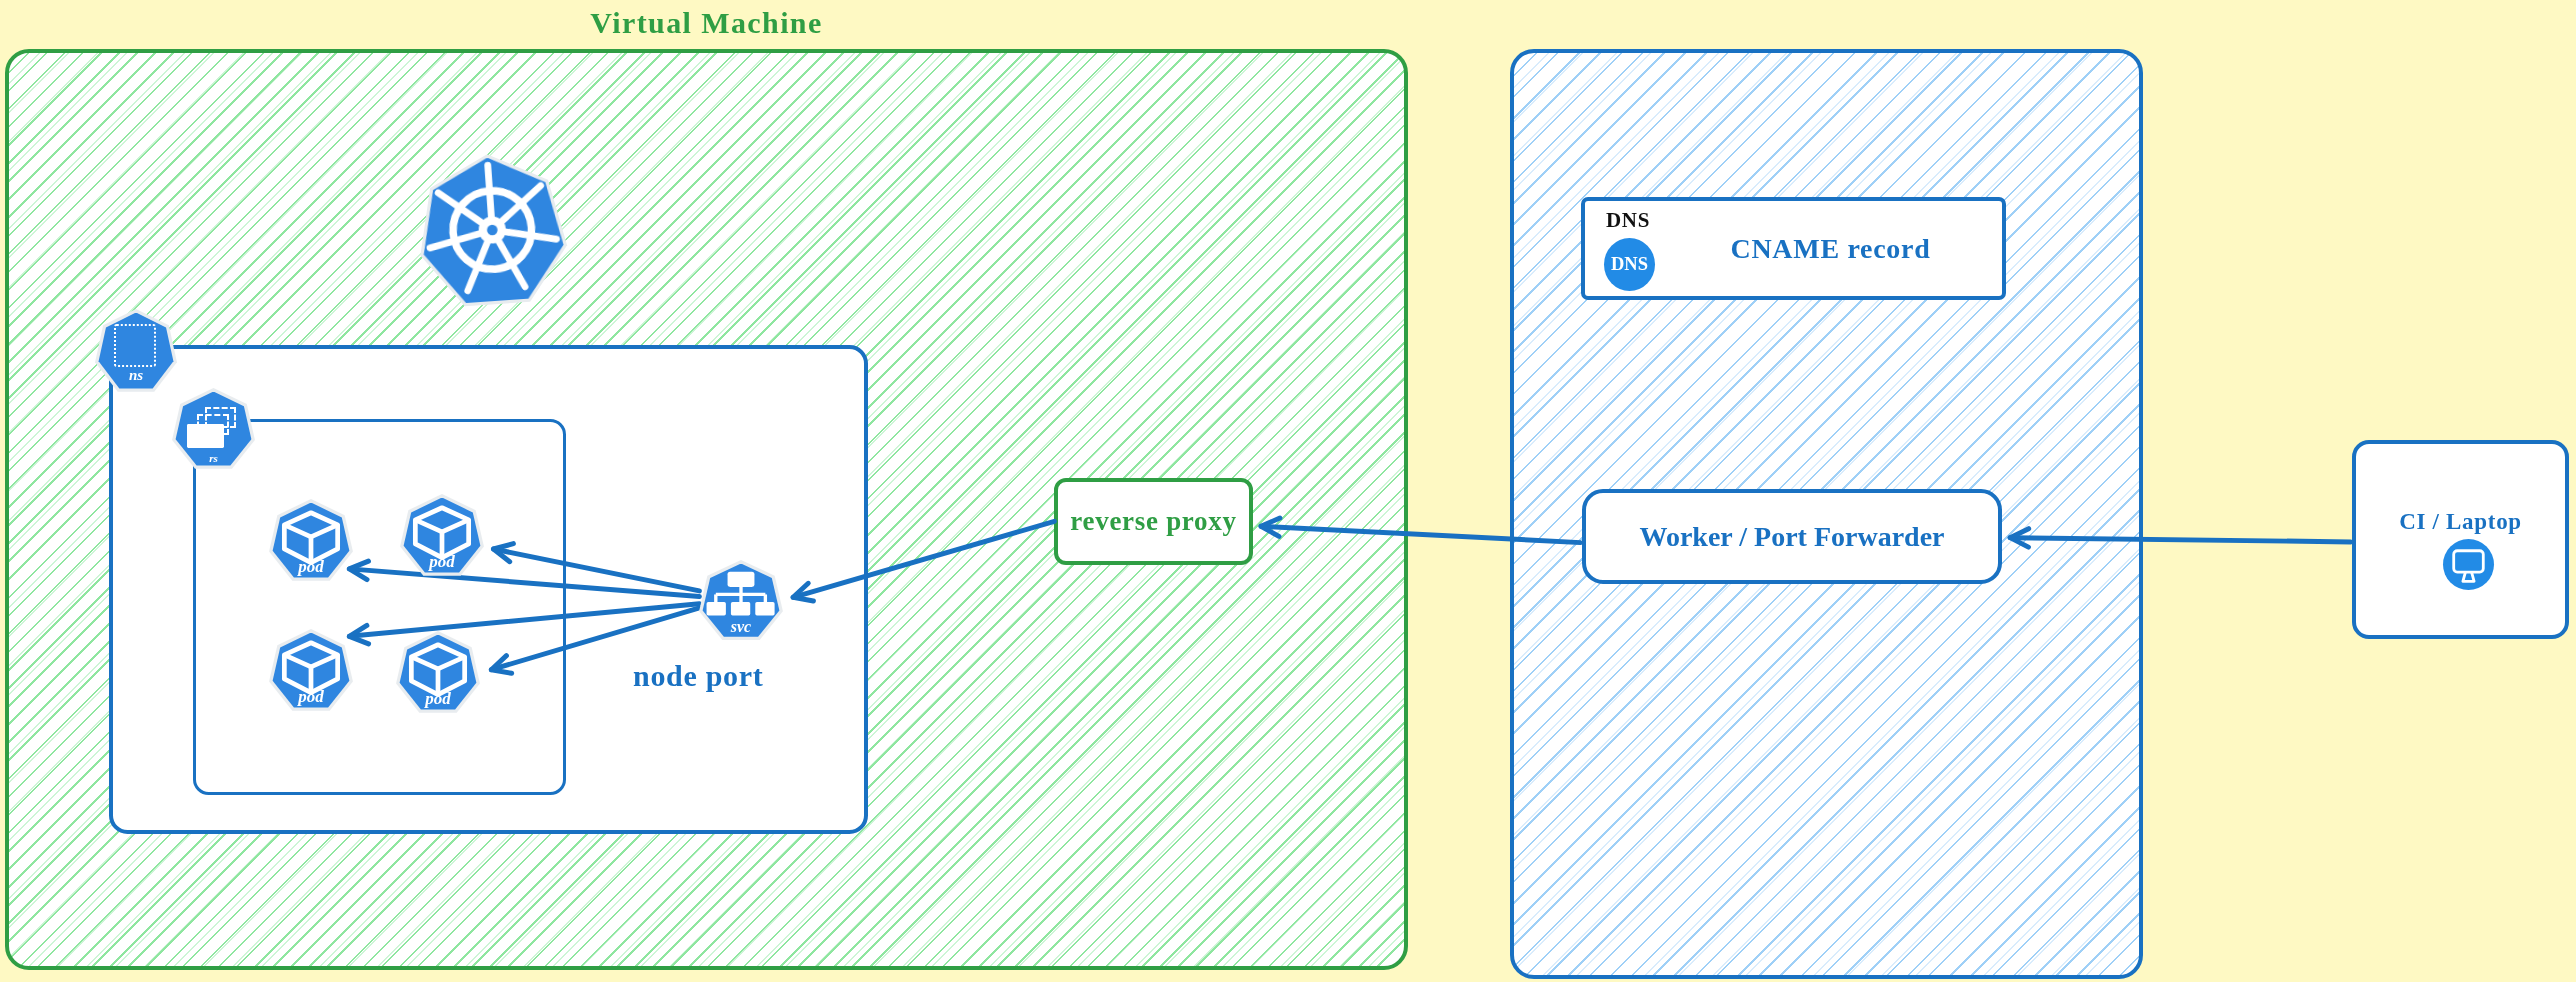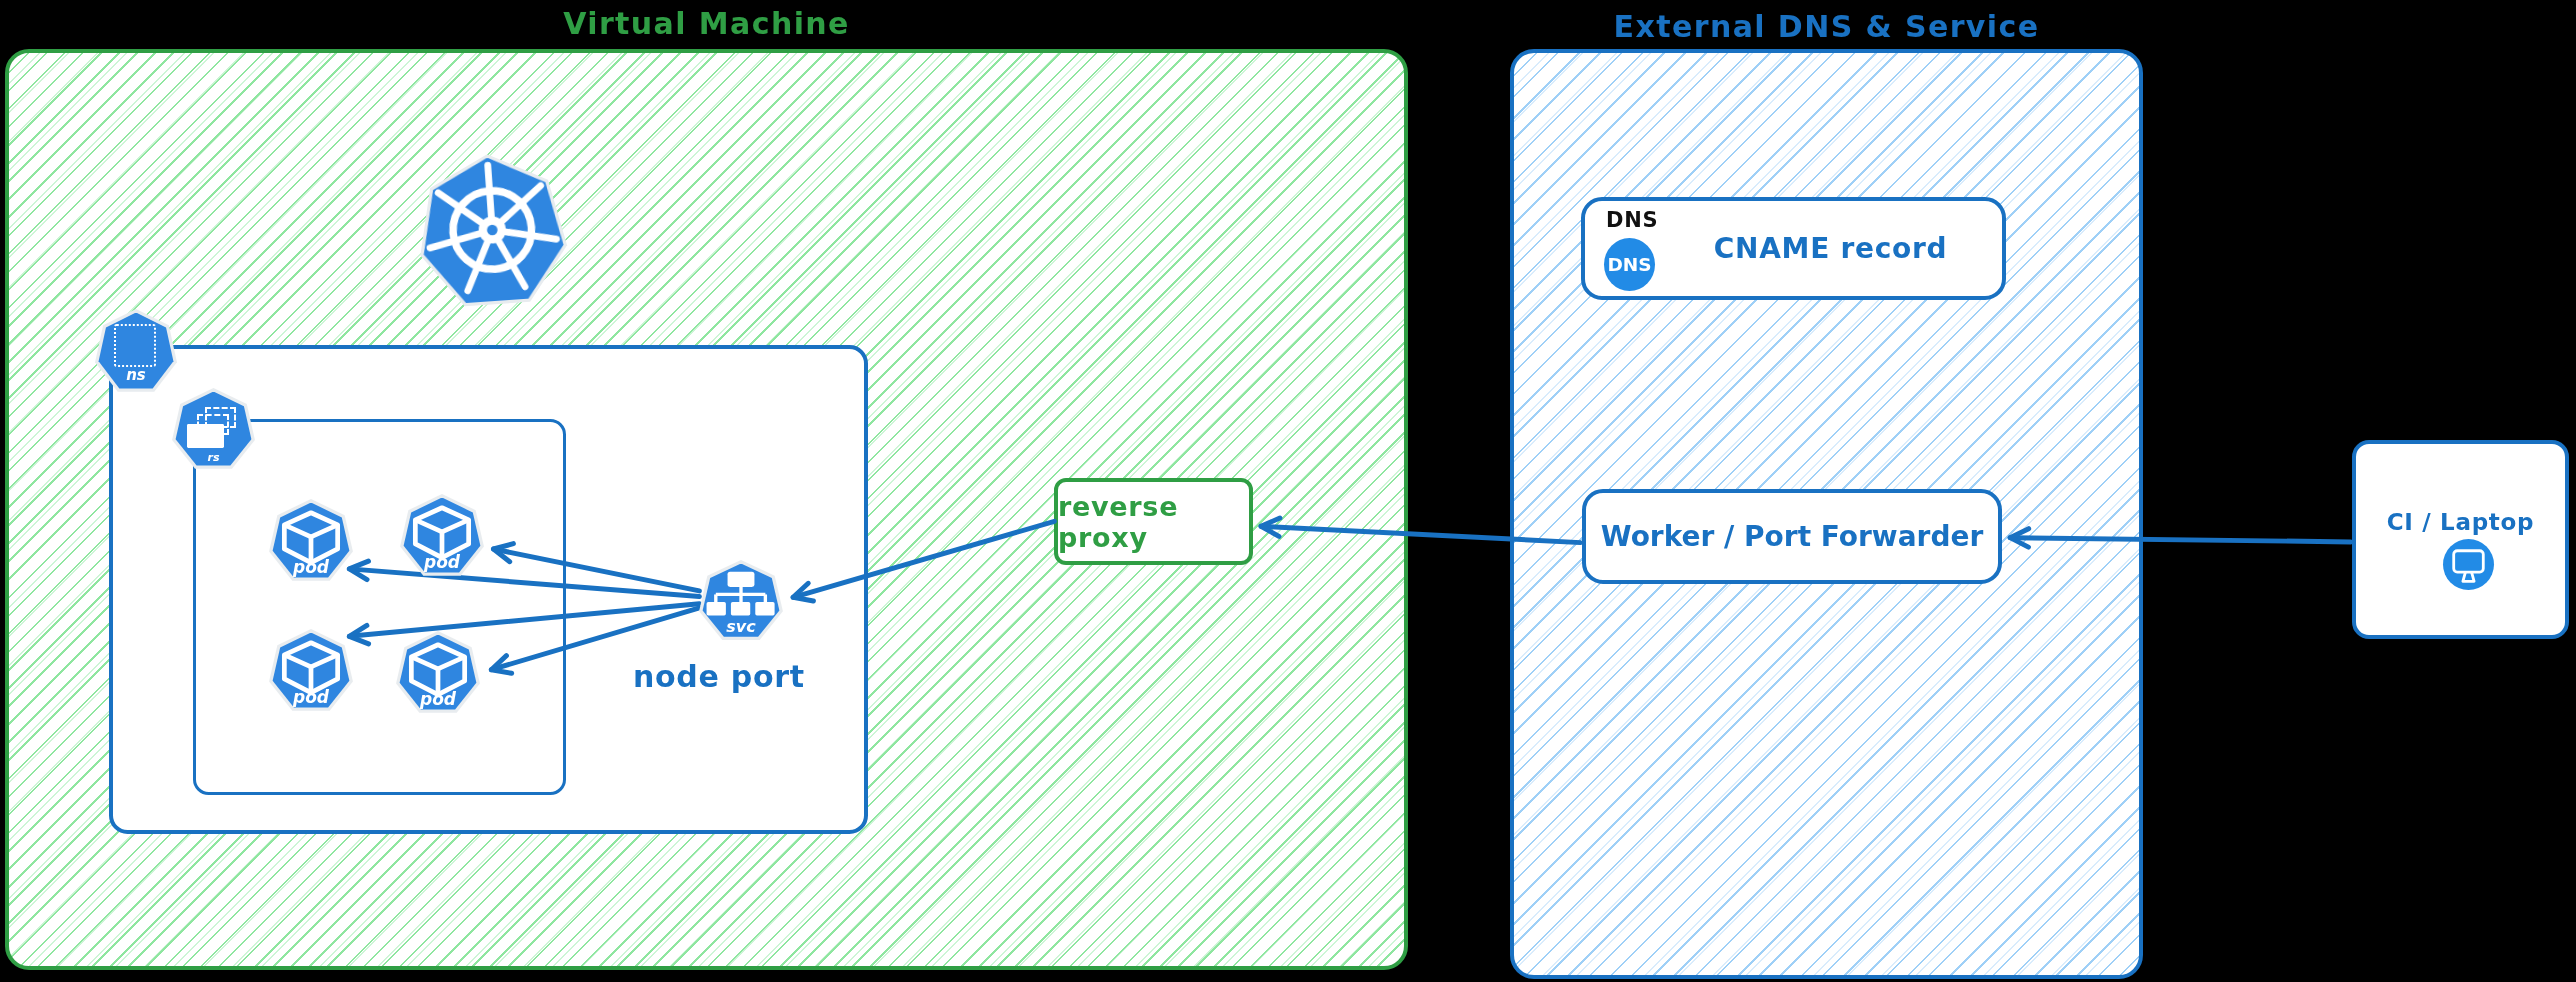--- a/index.html
+++ b/index.html
@@ -4,21 +4,21 @@
 <style>
   :root{
     --green:#2f9e44; --green_hatch:#8fe6a0;
     --blue:#1971c2; --blue_hatch:#9fd0f7;
     --icon_blue:#2f86e0; --dns_blue:#228be6; --ink:#111111;
   }
   *{box-sizing:border-box;}
   html,body{margin:0;padding:0;background:#fff;}
   body{width:2576px;height:983px;overflow:hidden;
        font-family:"DejaVu Sans", sans-serif;}
-  #canvas{position:relative;width:2576px;height:983px;background:#000000;}
+  #canvas{position:relative;width:2576px;height:983px;background:#fef9c3;font-family:Liberation Serif, serif;}
 
   .group-title{position:absolute;text-align:center;font-size:30px;font-weight:700;letter-spacing:1.4px;}
   .green-text{color:var(--green,#2f9e44);}
   .blue-text{color:var(--blue,#1971c2);}
 
   .hatch-green{
     background-color:#fff;
     background-image:
       repeating-linear-gradient(135deg, var(--green_hatch,#8fe6a0) 0 1.8px, transparent 1.8px 12.8px),
       repeating-linear-gradient(135deg, #cdf5d6 0 1.4px, transparent 1.4px 20.6px);
@@ -34,21 +34,21 @@
   .vm-box{left:5px;top:49px;width:1403px;height:921px;border:4.3px solid var(--green,#2f9e44);}
   .ext-box{left:1510px;top:49px;width:633px;height:930px;border:4.3px solid var(--blue,#1971c2);}
 
   .white-box{position:absolute;background:#fff;border:4.3px solid var(--blue,#1971c2);}
   .ns-box{left:109px;top:345px;width:759px;height:489px;border-radius:18.5px;z-index:10;}
   .rs-box{left:193px;top:419px;width:373px;height:376px;border-width:3.6px;border-radius:15.6px;z-index:11;}
 
   .label-box{position:absolute;background:#fff;display:flex;align-items:center;justify-content:center;z-index:20;}
   .rp-box{left:1054px;top:478px;width:199px;height:87px;border:4.3px solid var(--green,#2f9e44);border-radius:12px;}
   .rp-box .lbl{color:var(--green,#2f9e44);font-size:27px;font-weight:700;letter-spacing:0.7px;}
-  .dns-box{left:1581px;top:197px;width:425px;height:103px;border:4.3px solid var(--blue,#1971c2);border-radius:21px;}
+  .dns-box{left:1581px;top:197px;width:425px;height:103px;border:4.3px solid var(--blue,#1971c2);border-radius:7px;}
   .worker-box{left:1582px;top:489px;width:420px;height:95px;border:4.3px solid var(--blue,#1971c2);border-radius:21px;}
   .worker-box .lbl{color:var(--blue,#1971c2);font-size:28px;font-weight:700;}
   .ci-box{left:2352px;top:440px;width:217px;height:199px;border:4.3px solid var(--blue,#1971c2);border-radius:17px;display:block;}
 
   .dns-tag{position:absolute;left:21px;top:7px;color:var(--ink,#111);font-size:21px;font-weight:700;letter-spacing:0.7px;}
   .dns-circle{position:absolute;left:19px;top:37px;width:51px;height:53px;border-radius:50%;
               background:var(--dns_blue,#228be6);display:flex;align-items:center;justify-content:center;
               color:#fff;font-size:18.5px;font-weight:700;}
   .cname-lbl{position:absolute;left:82px;top:0;width:327px;height:100%;display:flex;align-items:center;justify-content:center;
              color:var(--blue,#1971c2);font-size:28px;font-weight:700;letter-spacing:0.7px;text-align:right;}
@@ -92,21 +92,20 @@
                  color:var(--blue,#1971c2);font-size:30px;font-weight:700;letter-spacing:0.7px;}
 
   .overlay{position:absolute;left:0;top:0;z-index:50;pointer-events:none;}
 </style>
 </head>
 <body>
 
 <div id="canvas">
 
   <div class="group-title green-text" style="left:5px;top:5.7px;width:1403px;">Virtual Machine</div>
-  <div class="group-title blue-text" style="left:1510px;top:8.5px;width:633px;">External DNS &amp; Service</div>
 
   <div class="big-box vm-box hatch-green"></div>
   <div class="big-box ext-box hatch-blue"></div>
 
   <div class="white-box ns-box"></div>
   <div class="white-box rs-box"></div>
 
   <div class="hept k8s-logo">
     <div class="fill"></div>
     <svg viewBox="0 0 100 100">

